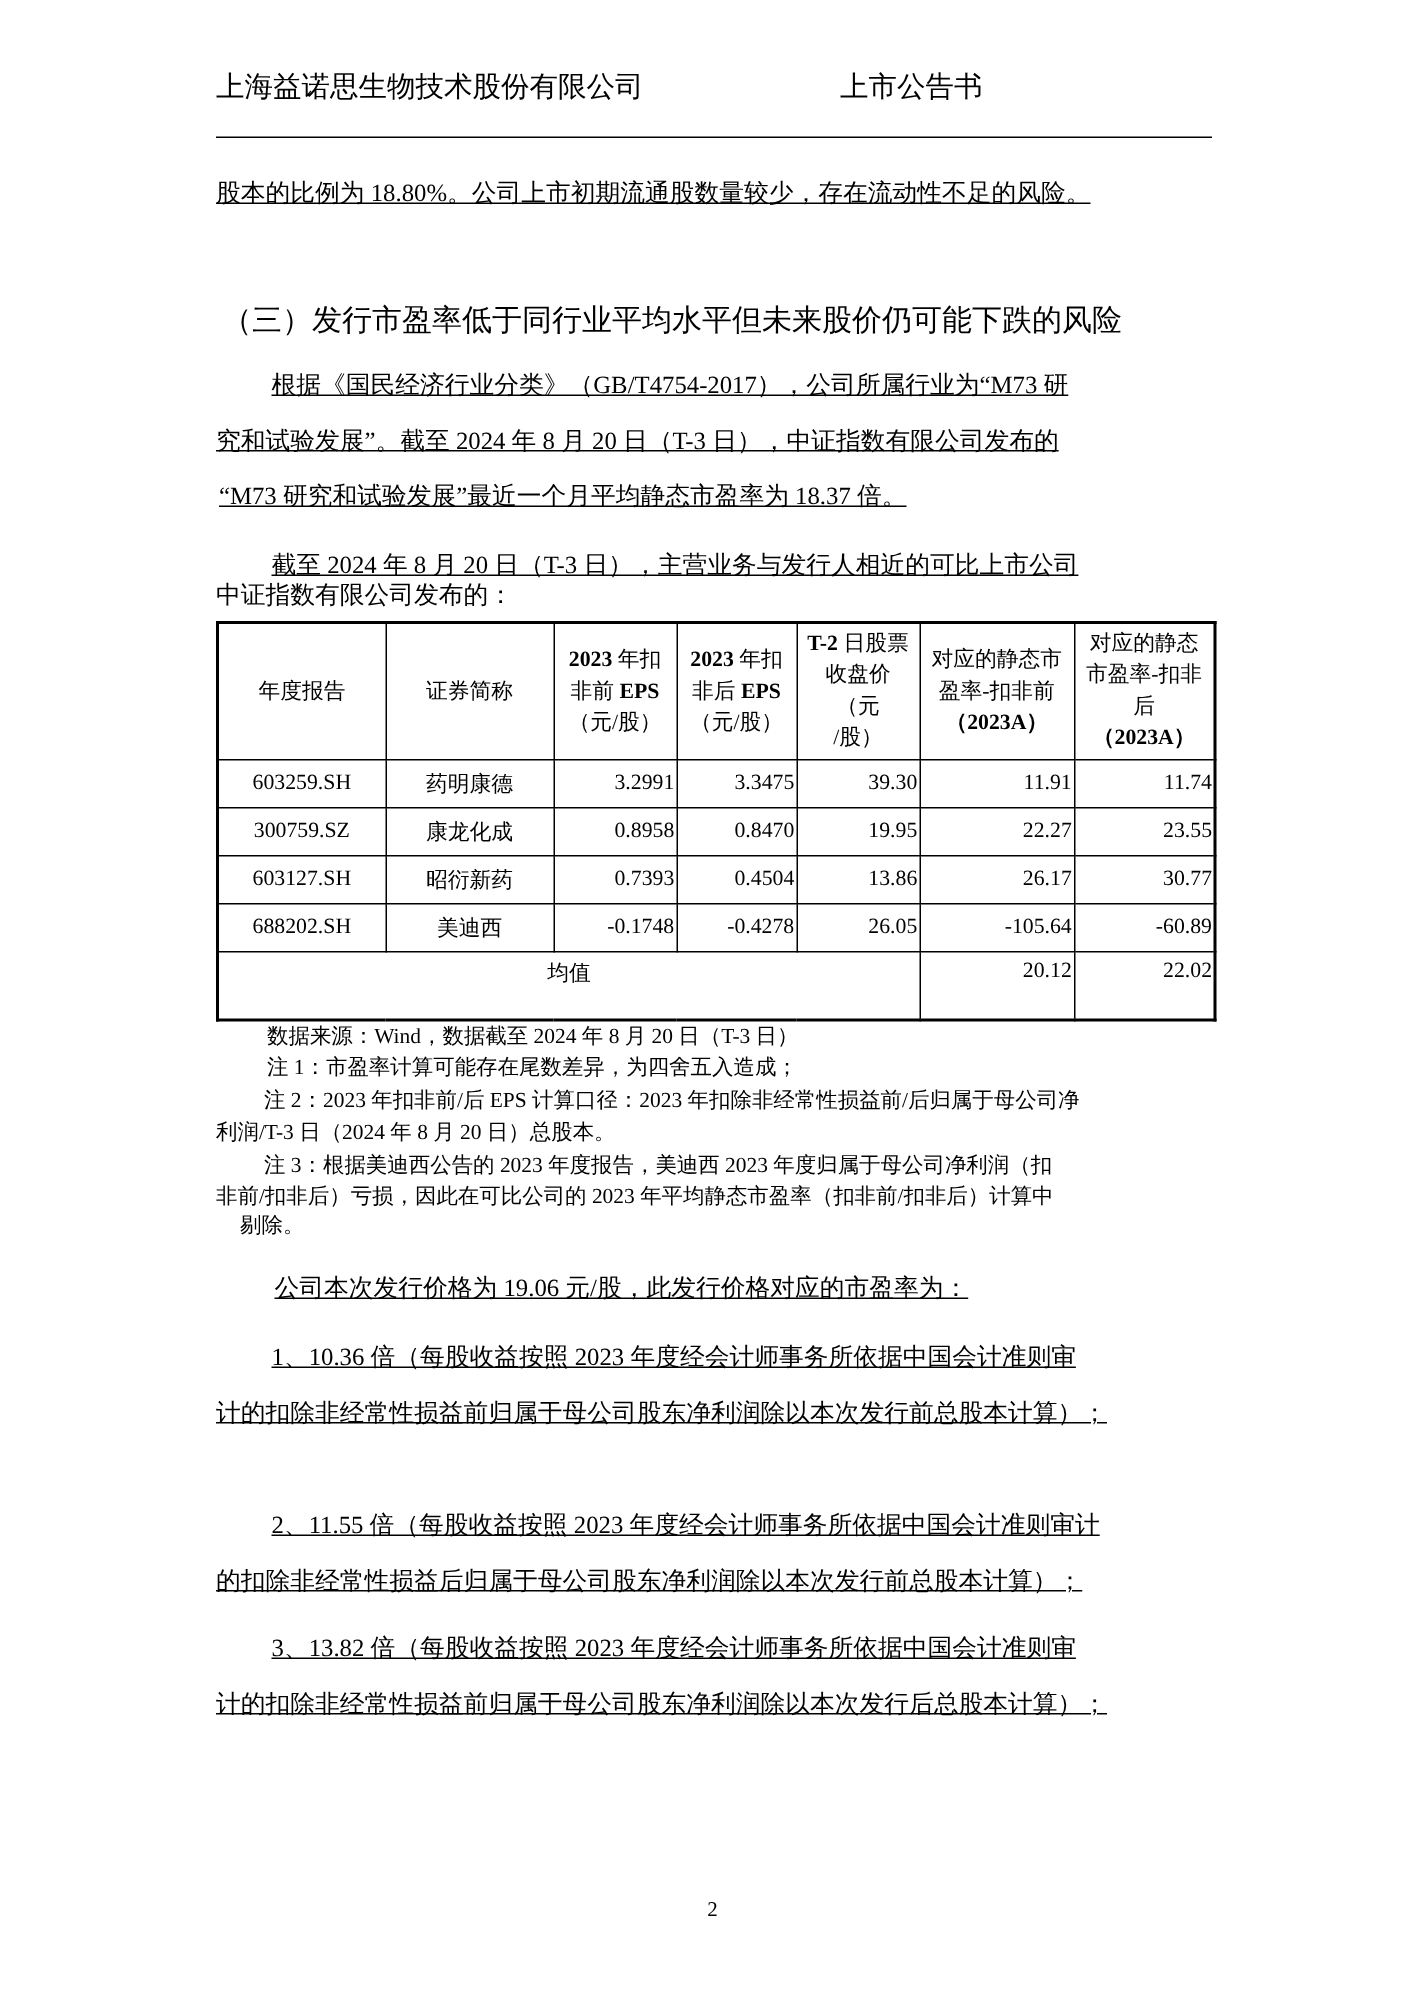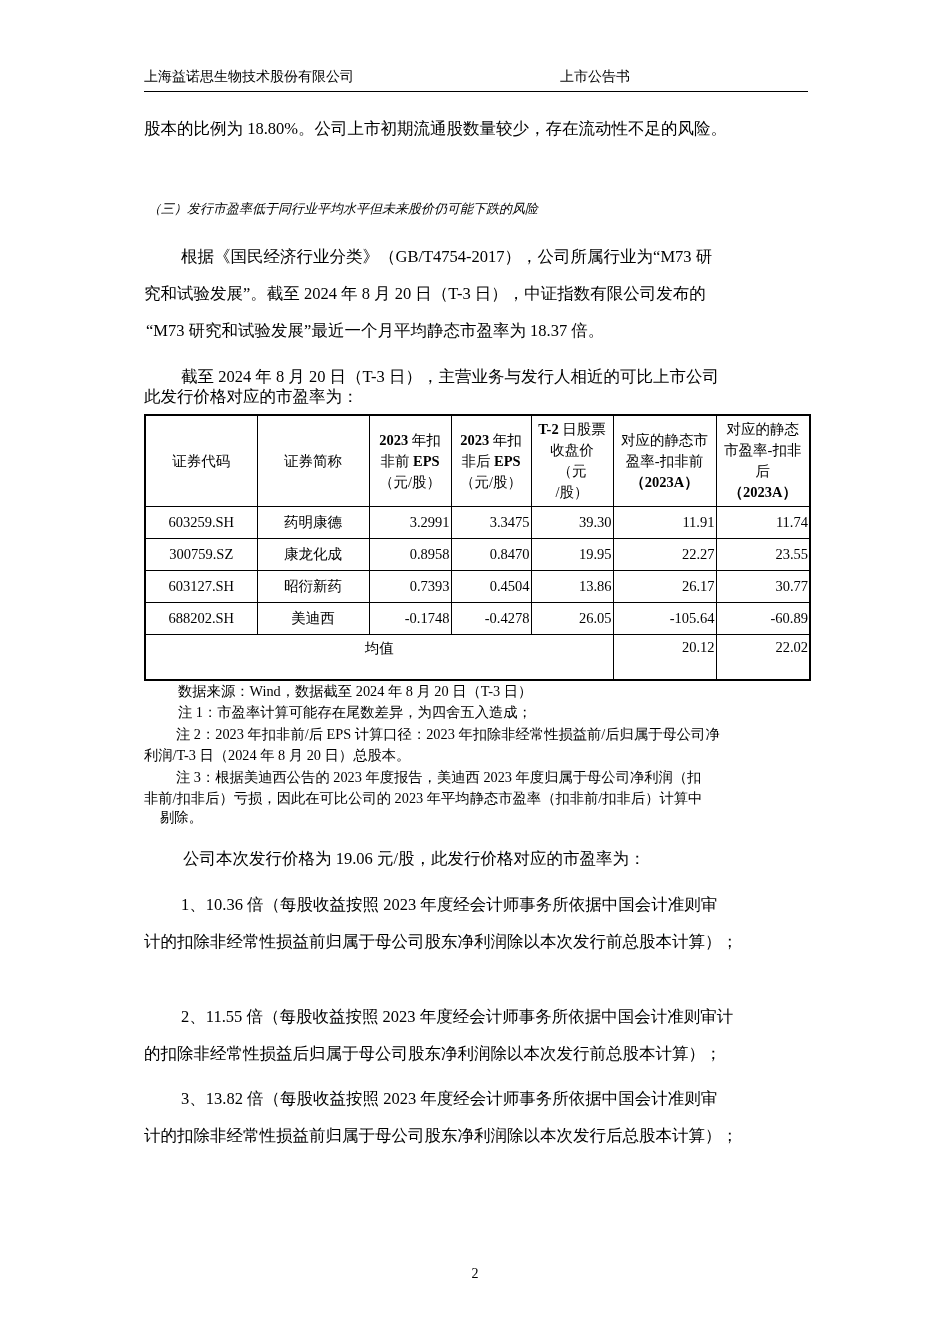--- a/index.html
+++ b/index.html
@@ -1,22 +1,22 @@
 <!DOCTYPE html>
 <html><head>
 <meta charset="utf-8">
 <style>
   html, body { margin: 0; padding: 0; background: #ffffff; }
   body { width: 950px; height: 1344px; position: relative; overflow: hidden;
          font-family: "Liberation Serif", "DejaVu Serif", serif; color: #000; }
   .abs { position: absolute; }
-  .hdr { font-size: 14px; top: 68px; }
+  .hdr { font-size: 19px; top: 45px; }
   .hdr-rule { left: 144px; top: 91px; width: 664px; height: 1px; background: #000; }
-  .p { font-size: 16.5px; line-height: 37px; }
-  .heading { font-family: "DejaVu Sans", "Liberation Sans", sans-serif; font-size: 13px; font-style: italic; }
+  .p { font-size: 16.5px; line-height: 37px; text-decoration: underline; }
+  .heading { font-family: "DejaVu Sans", "Liberation Sans", sans-serif; font-size: 20px; }
   .note { font-size: 14.3px; line-height: 19px; }
   table.cmp { position: absolute; left: 144px; top: 414px; width: 665px; border-collapse: collapse;
               border: 2.5px solid #000; font-size: 14.5px; table-layout: fixed; }
   table.cmp th, table.cmp td { border: 1px solid #000; padding: 0 1px; }
   table.cmp th { font-weight: normal; text-align: center; vertical-align: middle; line-height: 21px; height: 90px; }
   table.cmp td { height: 31px; text-align: right; vertical-align: middle; }
   table.cmp td.c { text-align: center; }
   table.cmp tr.avg td { height: 40px; vertical-align: top; padding-top: 4px; }
   b { font-weight: bold; }
   .pagenum { left: 0; width: 950px; text-align: center; top: 1266px; font-size: 14px; }
@@ -30,35 +30,35 @@
 
 <div class="abs p" style="left:144px; top:110px;">股本的比例为  18.80%。公司上市初期流通股数量较少，存在流动性不足的风险。</div>
 
 <div class="abs heading" style="left:148px; top:200px;">（三）发行市盈率低于同行业平均水平但未来股价仍可能下跌的风险</div>
 
 <div class="abs p" style="left:181px; top:238px;">根据《国民经济行业分类》（GB/T4754-2017），公司所属行业为“M73 研</div>
 <div class="abs p" style="left:144px; top:275px;">究和试验发展”。截至  2024 年  8 月  20 日（T-3 日），中证指数有限公司发布的</div>
 <div class="abs p" style="left:146px; top:312px;">“M73 研究和试验发展”最近一个月平均静态市盈率为  18.37 倍。</div>
 
 <div class="abs p" style="left:181px; top:358px;">截至  2024 年  8 月  20 日（T-3 日），主营业务与发行人相近的可比上市公司</div>
-<div class="abs" style="left:144px; top:386px; font-size:16.5px; line-height:22px;">此发行价格对应的市盈率为：</div>
+<div class="abs" style="left:144px; top:386px; font-size:16.5px; line-height:22px;">中证指数有限公司发布的：</div>
 
 <table class="cmp">
   <colgroup>
     <col style="width:112px">
       <col style="width:112px">
       <col style="width:82px">
       <col style="width:80px">
       <col style="width:82px">
       <col style="width:103px">
       <col style="width:94px">
   </colgroup>
   <thead>
     <tr>
-      <th><span>证券代码</span></th>
+      <th><span>年度报告</span></th>
       <th><span>证券简称</span></th>
       <th><b>2023</b><span> 年扣</span><br><span>非前 </span><b>EPS</b><br><span>（元/股）</span></th>
       <th><b>2023</b><span> 年扣</span><br><span>非后 </span><b>EPS</b><br><span>（元/股）</span></th>
       <th><b>T-2</b><span> 日股票</span><br><span>收盘价</span><br><span>（元</span><br><span>/股）</span></th>
       <th><span>对应的静态市</span><br><span>盈率-扣非前</span><br><b>（2023A）</b></th>
       <th><span>对应的静态</span><br><span>市盈率-扣非</span><br><span>后</span><br><b>（2023A）</b></th>
     </tr>
   </thead>
   <tbody>
     <tr>

